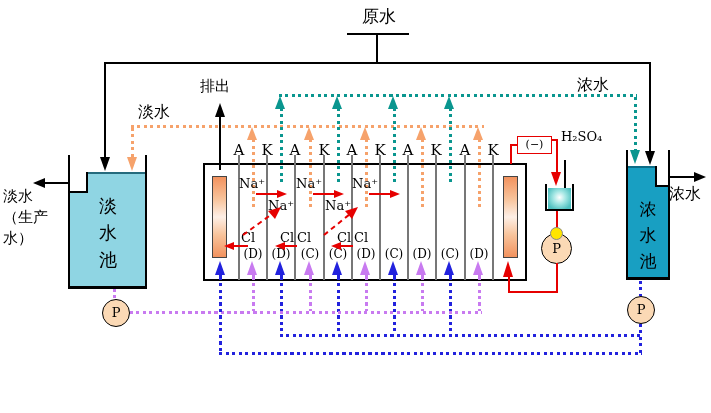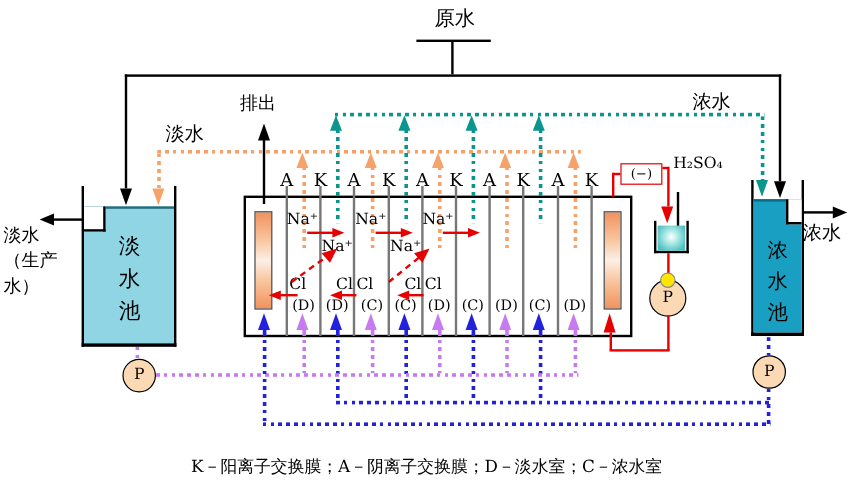--- a/index.html
+++ b/index.html
@@ -224,15 +224,14 @@
     <span>P</span>
   </div>
   <div class="vdots" style="left:639px;top:324px;height:30px;background:repeating-linear-gradient(180deg,#2222DD 0 3px,transparent 3px 6.5px);"></div>
   <div class="hdots" style="left:280px;top:334px;width:362px;background:repeating-linear-gradient(90deg,#2222DD 0 3px,transparent 3px 6.5px);"></div>
   <div class="hdots" style="left:219px;top:352px;width:423px;background:repeating-linear-gradient(90deg,#2222DD 0 3px,transparent 3px 6.5px);"></div>
 
   <div class="tri" style="left:215px;top:261px;border-left:5.5px solid transparent;border-right:5.5px solid transparent;border-bottom:14px solid #2222DD;"></div>
   <div class="abs" style="left:219px;top:273px;width:3px;height:7px;background:#2222DD;"></div>
   <div class="vdots" style="left:219px;top:283px;height:70px;background:repeating-linear-gradient(180deg,#2222DD 0 3px,transparent 3px 6.5px);"></div>
 
-  <div class="lbl serif" style="left:0;top:381px;width:711px;text-align:center;font-size:14px;">K－阳离子交换膜；A－阴离子交换膜；D－淡水室；C－浓水室</div>
 
 </div>
 
 </body></html>

